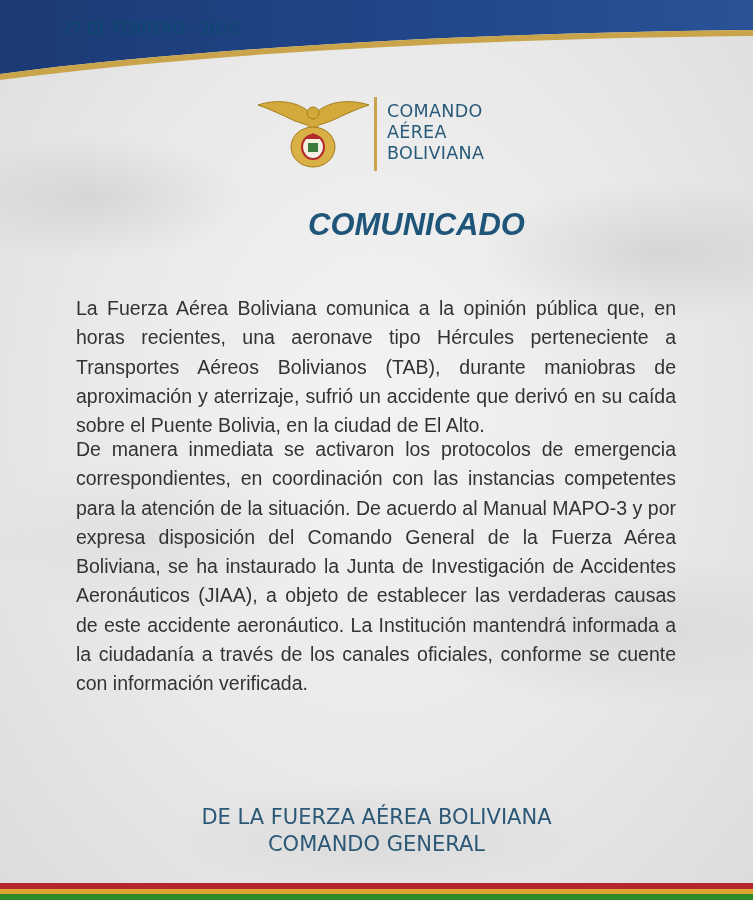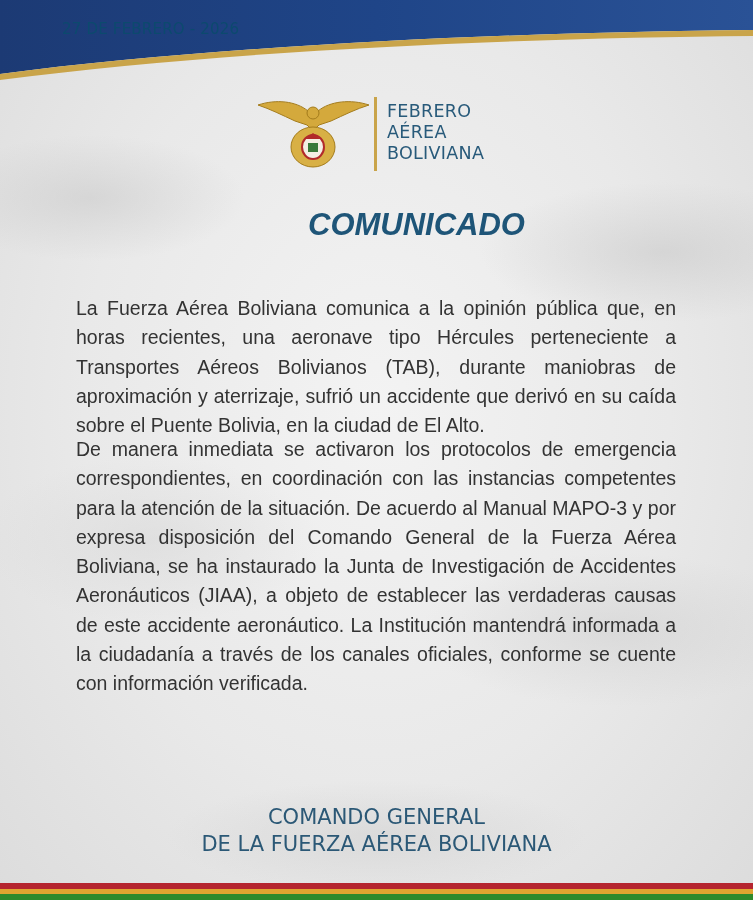--- a/index.html
+++ b/index.html
@@ -84,33 +84,33 @@
   <svg class="emblem" width="115" height="75" viewBox="0 0 115 75">
     <path d="M2,10 C20,4 40,6 52,16 L57,22 L62,16 C74,6 95,4 113,10 C100,14 88,20 75,26 L63,30 L57,36 L51,30 L39,26 C26,20 14,14 2,10 Z" fill="#d4a93c" stroke="#a47c1c" stroke-width="1"></path>
     <circle cx="57" cy="18" r="6" fill="#d4a93c" stroke="#a47c1c" stroke-width="1"></circle>
     <ellipse cx="57" cy="52" rx="22" ry="20" fill="#d8b045" stroke="#a47c1c" stroke-width="1"></ellipse>
     <ellipse cx="57" cy="52" rx="11" ry="12" fill="#f4efe3" stroke="#b22a2a" stroke-width="2"></ellipse>
     <rect x="52" y="48" width="10" height="9" fill="#3a7a3a"></rect>
     <path d="M49,44 L65,44 L57,38 Z" fill="#b22a2a"></path>
   </svg>
   <div class="logo-divider"></div>
   <div class="logo-text">
-    <div>FEBRERO</div>
+    <div>COMANDO</div>
     <div>AÉREA</div>
     <div>BOLIVIANA</div>
   </div>
 </div>
 
 <div class="title">COMUNICADO</div>
 
 <p class="body-text p1">La Fuerza Aérea Boliviana comunica a la opinión pública que, en horas recientes, una aeronave tipo Hércules perteneciente a Transportes Aéreos Bolivianos (TAB), durante maniobras de aproximación y aterrizaje, sufrió un accidente que derivó en su caída sobre el Puente Bolivia, en la ciudad de El Alto.</p>
 <p class="body-text p2">De manera inmediata se activaron los protocolos de emergencia correspondientes, en coordinación con las instancias competentes para la atención de la situación. De acuerdo al Manual MAPO-3 y por expresa disposición del Comando General de la Fuerza Aérea Boliviana, se ha instaurado la Junta de Investigación de Accidentes Aeronáuticos (JIAA), a objeto de establecer las verdaderas causas de este accidente aeronáutico. La Institución mantendrá informada a la ciudadanía a través de los canales oficiales, conforme se cuente con información verificada.</p>
 
 <div class="signature">
+  <div>DE LA FUERZA AÉREA BOLIVIANA</div>
   <div>COMANDO GENERAL</div>
-  <div>DE LA FUERZA AÉREA BOLIVIANA</div>
 </div>
 
 <div class="flag">
   <div class="stripe-red"></div>
   <div class="stripe-yellow"></div>
   <div class="stripe-green"></div>
 </div>
 
 </body></html>

